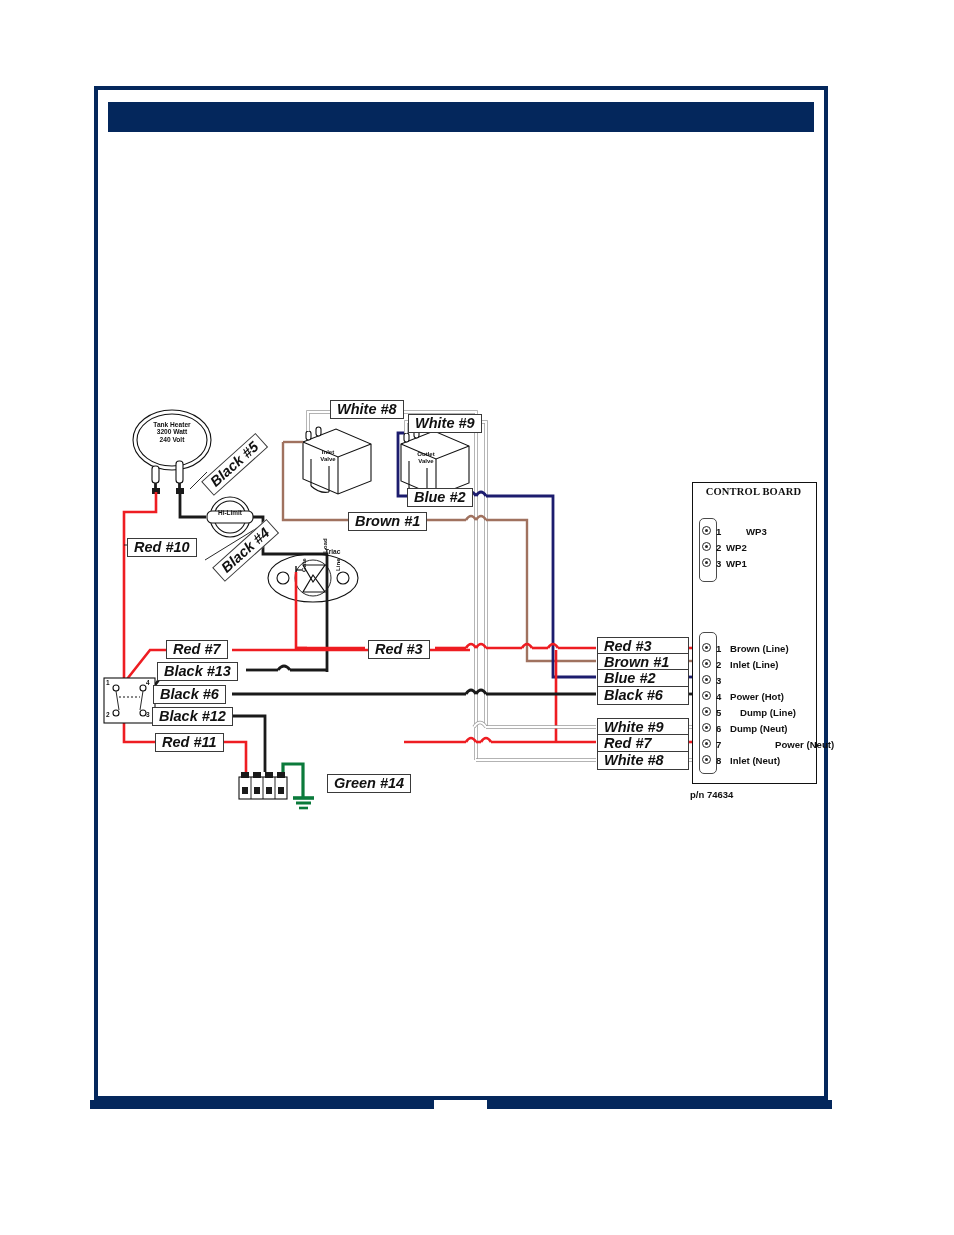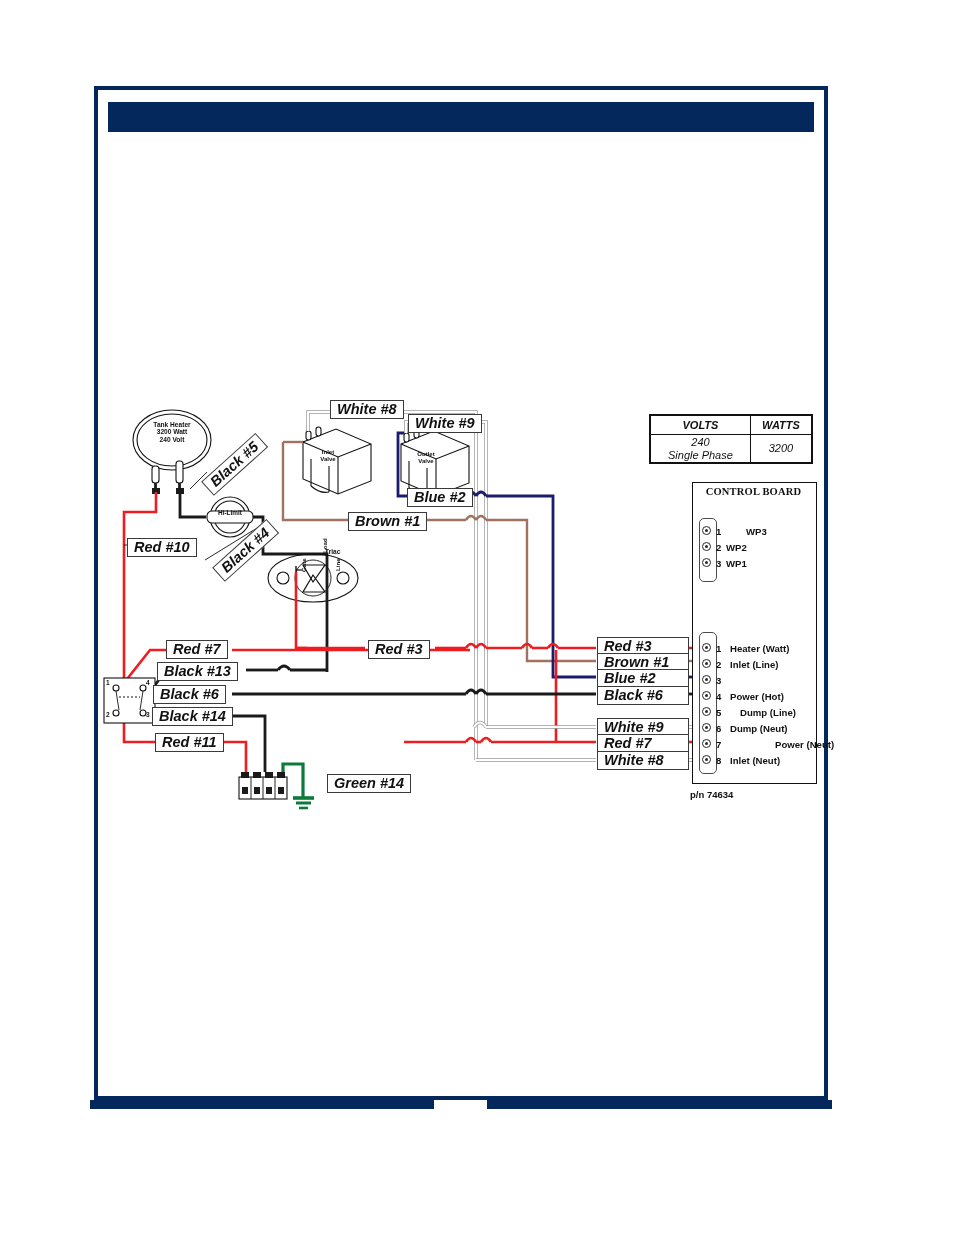--- a/index.html
+++ b/index.html
@@ -348,50 +348,33 @@
 
   <div class="wlabel sz1 rot" style="left:198px;top:455px;transform:rotate(-42deg);">Black #5</div>
   <div class="wlabel sz1 rot" style="left:209px;top:541px;transform:rotate(-42deg);">Black #4</div>
 
   <div class="wlabel sz1" style="left:127px;top:538px;">Red #10</div>
   <div class="wlabel sz1" style="left:368px;top:640px;">Red #3</div>
 
   <div class="wlabel sz1" style="left:166px;top:640px;">Red #7</div>
   <div class="wlabel sz1" style="left:157px;top:662px;text-align:right;">Black #13</div>
   <div class="wlabel sz1" style="left:153px;top:685px;">Black #6</div>
-  <div class="wlabel sz1" style="left:152px;top:707px;">Black #14</div>
+  <div class="wlabel sz1" style="left:152px;top:707px;">Black #12</div>
   <div class="wlabel sz1" style="left:155px;top:733px;">Red #11</div>
 
   <div class="wlabel sz1" style="left:311px;top:774px;margin-left:16px;">Green #14</div>
 
   <div class="wlabel sz1" style="left:597px;top:637px;width:78px;justify-content:flex-start;">Red #3</div>
   <div class="wlabel sz1" style="left:597px;top:653px;width:78px;justify-content:flex-start;">Brown #1</div>
   <div class="wlabel sz1" style="left:597px;top:669px;width:78px;justify-content:flex-start;">Blue #2</div>
   <div class="wlabel sz1" style="left:597px;top:686px;width:78px;justify-content:flex-start;">Black #6</div>
   <div class="wlabel sz1" style="left:597px;top:718px;width:78px;justify-content:flex-start;">White #9</div>
   <div class="wlabel sz1" style="left:597px;top:734px;width:78px;justify-content:flex-start;">Red #7</div>
   <div class="wlabel sz1" style="left:597px;top:751px;width:78px;justify-content:flex-start;">White #8</div>
 
-  <div class="vw-table">
-    <table>
-      <tbody>
-          <tr>
-        <th>VOLTS</th>
-        <th>WATTS</th>
-      </tr>
-      <tr>
-        <td>
-          <span>240</span><br>
-          <span>Single Phase</span>
-        </td>
-        <td>3200</td>
-      </tr>
-    </tbody>
-      </table>
-  </div>
 
   <div class="cb-box"></div>
   <div class="cb-title">CONTROL BOARD</div>
 
   <div class="cb-strip top"></div>
   <div class="cb-strip bot"></div>
 
   <div class="cb-pin" style="left:702px;top:526px;"></div>
   <div class="cb-num" style="left:716px;top:526px;">1</div>
   <div class="cb-row" style="left:726px;top:526px;margin-left:20px;">WP3</div>
@@ -399,21 +382,21 @@
   <div class="cb-pin" style="left:702px;top:542px;"></div>
   <div class="cb-num" style="left:716px;top:542px;">2</div>
   <div class="cb-row" style="left:726px;top:542px;">WP2</div>
 
   <div class="cb-pin" style="left:702px;top:558px;"></div>
   <div class="cb-num" style="left:716px;top:558px;">3</div>
   <div class="cb-row" style="left:726px;top:558px;">WP1</div>
 
   <div class="cb-pin" style="left:702px;top:643px;"></div>
   <div class="cb-num" style="left:716px;top:643px;">1</div>
-  <div class="cb-row" style="left:730px;top:643px;">Heater (Watt)</div>
+  <div class="cb-row" style="left:730px;top:643px;">Brown (Line)</div>
 
   <div class="cb-pin" style="left:702px;top:659px;"></div>
   <div class="cb-num" style="left:716px;top:659px;">2</div>
   <div class="cb-row" style="left:730px;top:659px;">Inlet (Line)</div>
 
   <div class="cb-pin" style="left:702px;top:675px;"></div>
   <div class="cb-num" style="left:716px;top:675px;">3</div>
   <div class="cb-row" style="left:740px;top:675px;margin-top:32px;">Dump (Line)</div>
 
   <div class="cb-pin" style="left:702px;top:691px;"></div>

